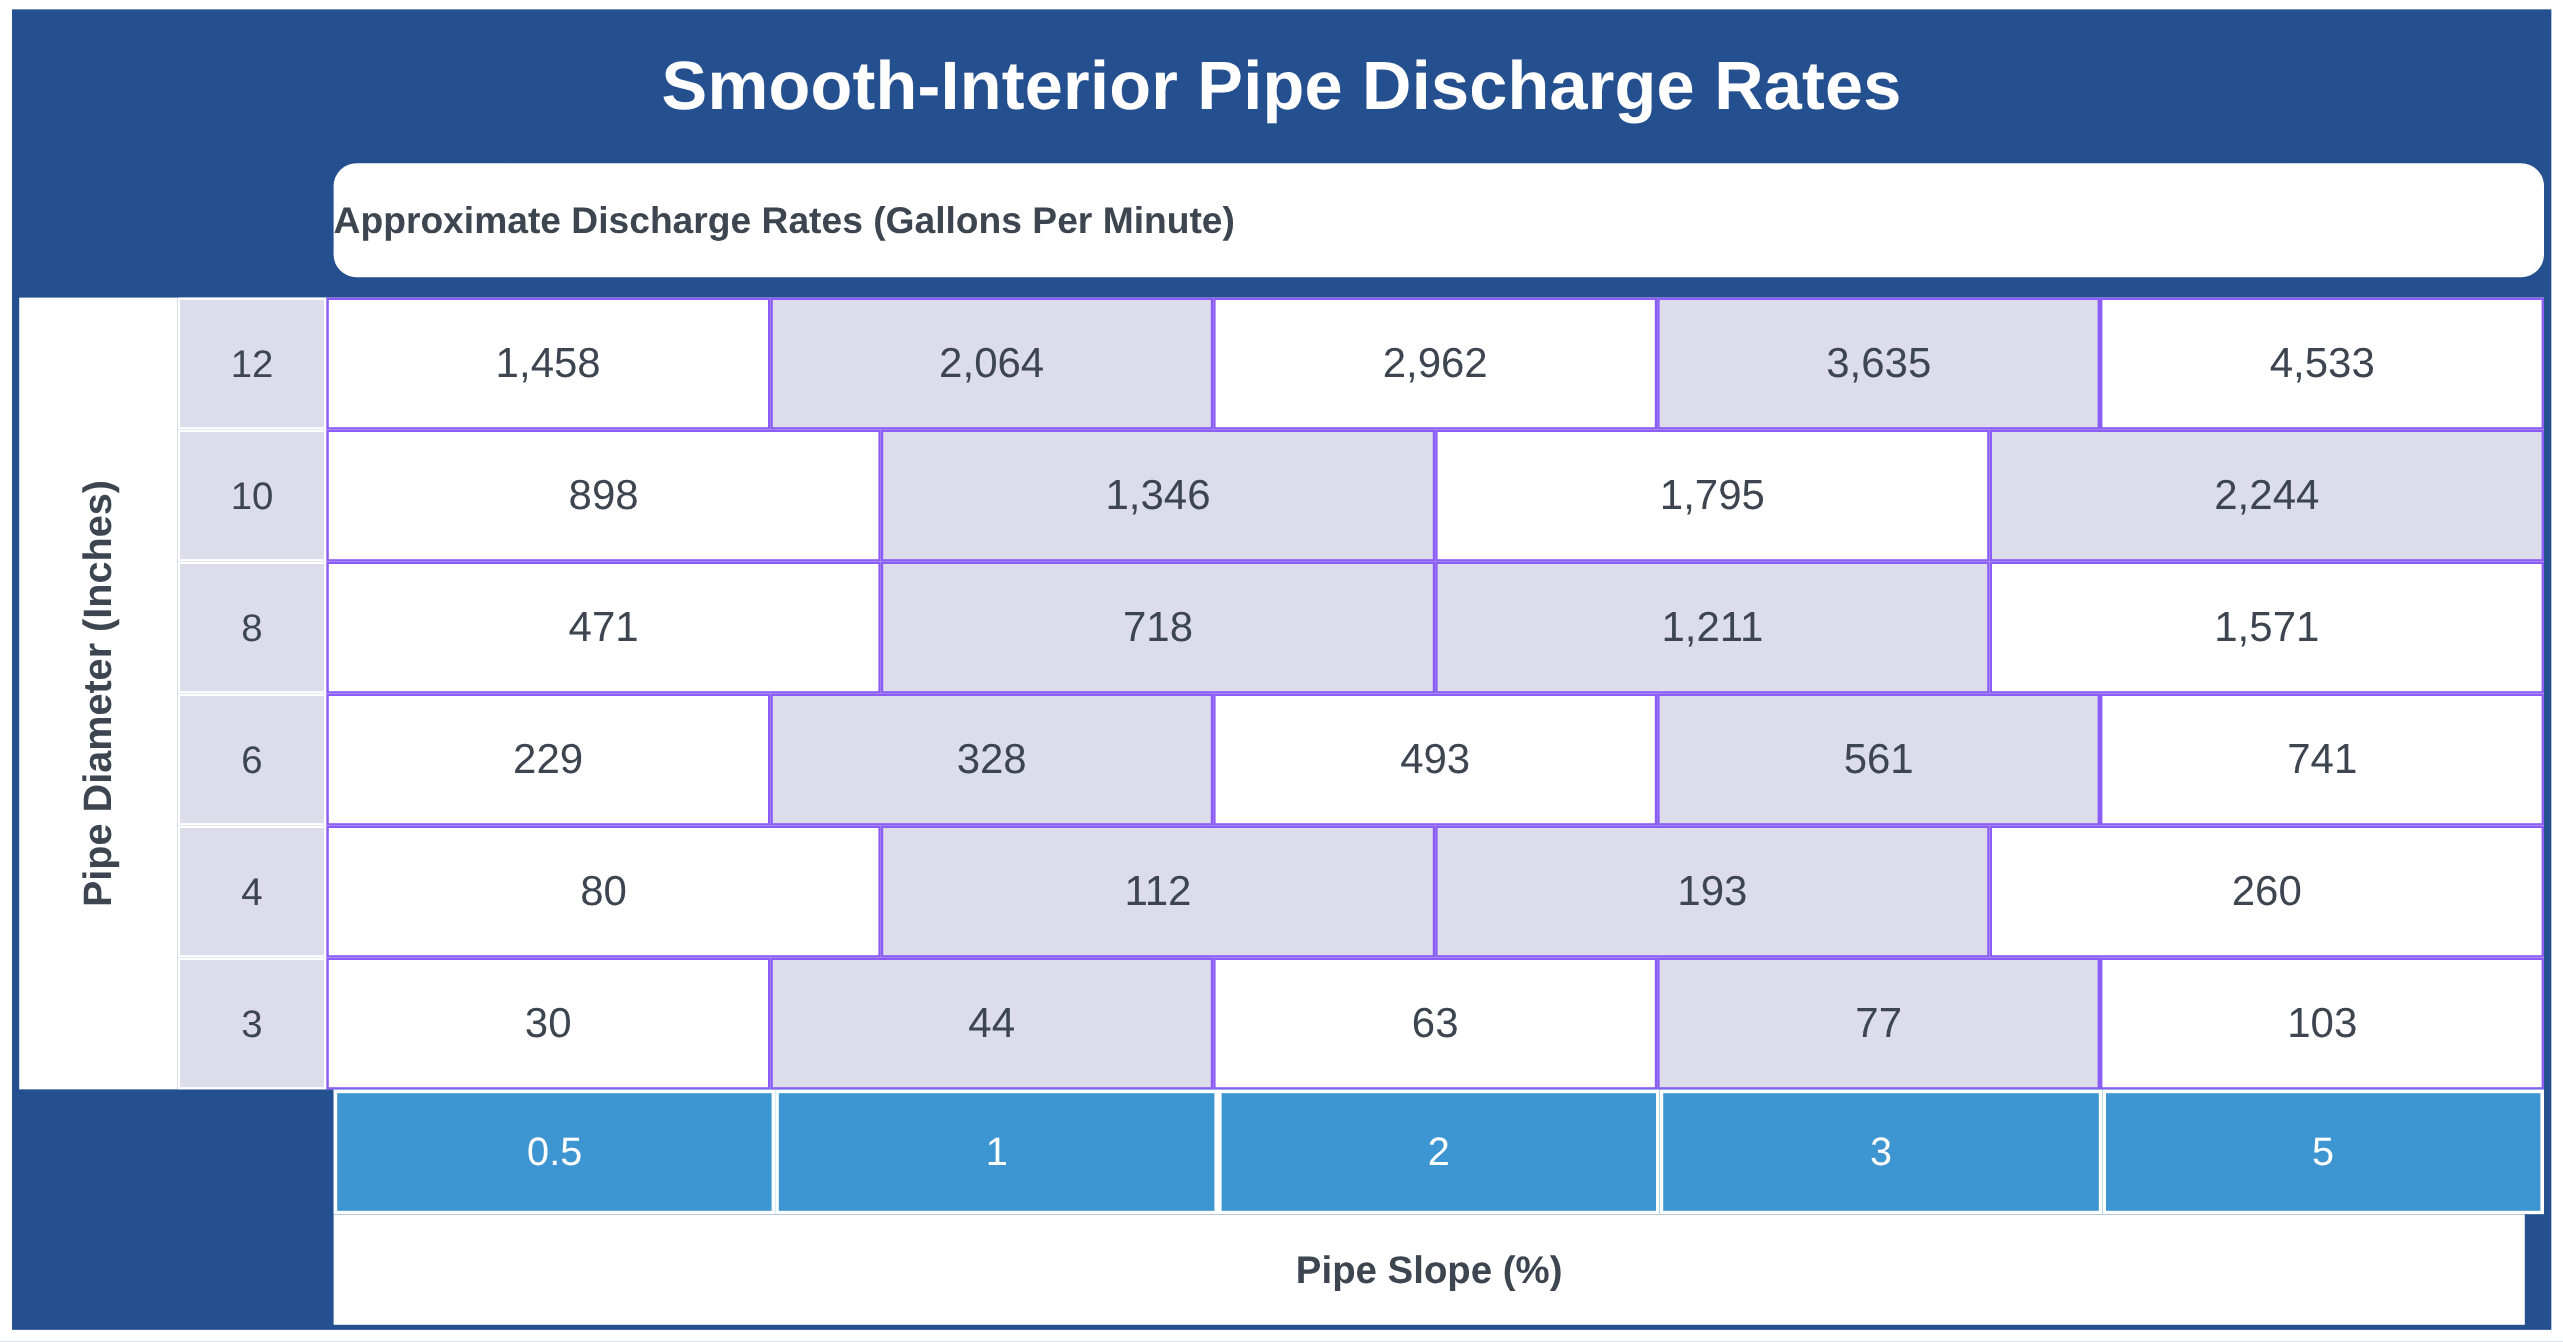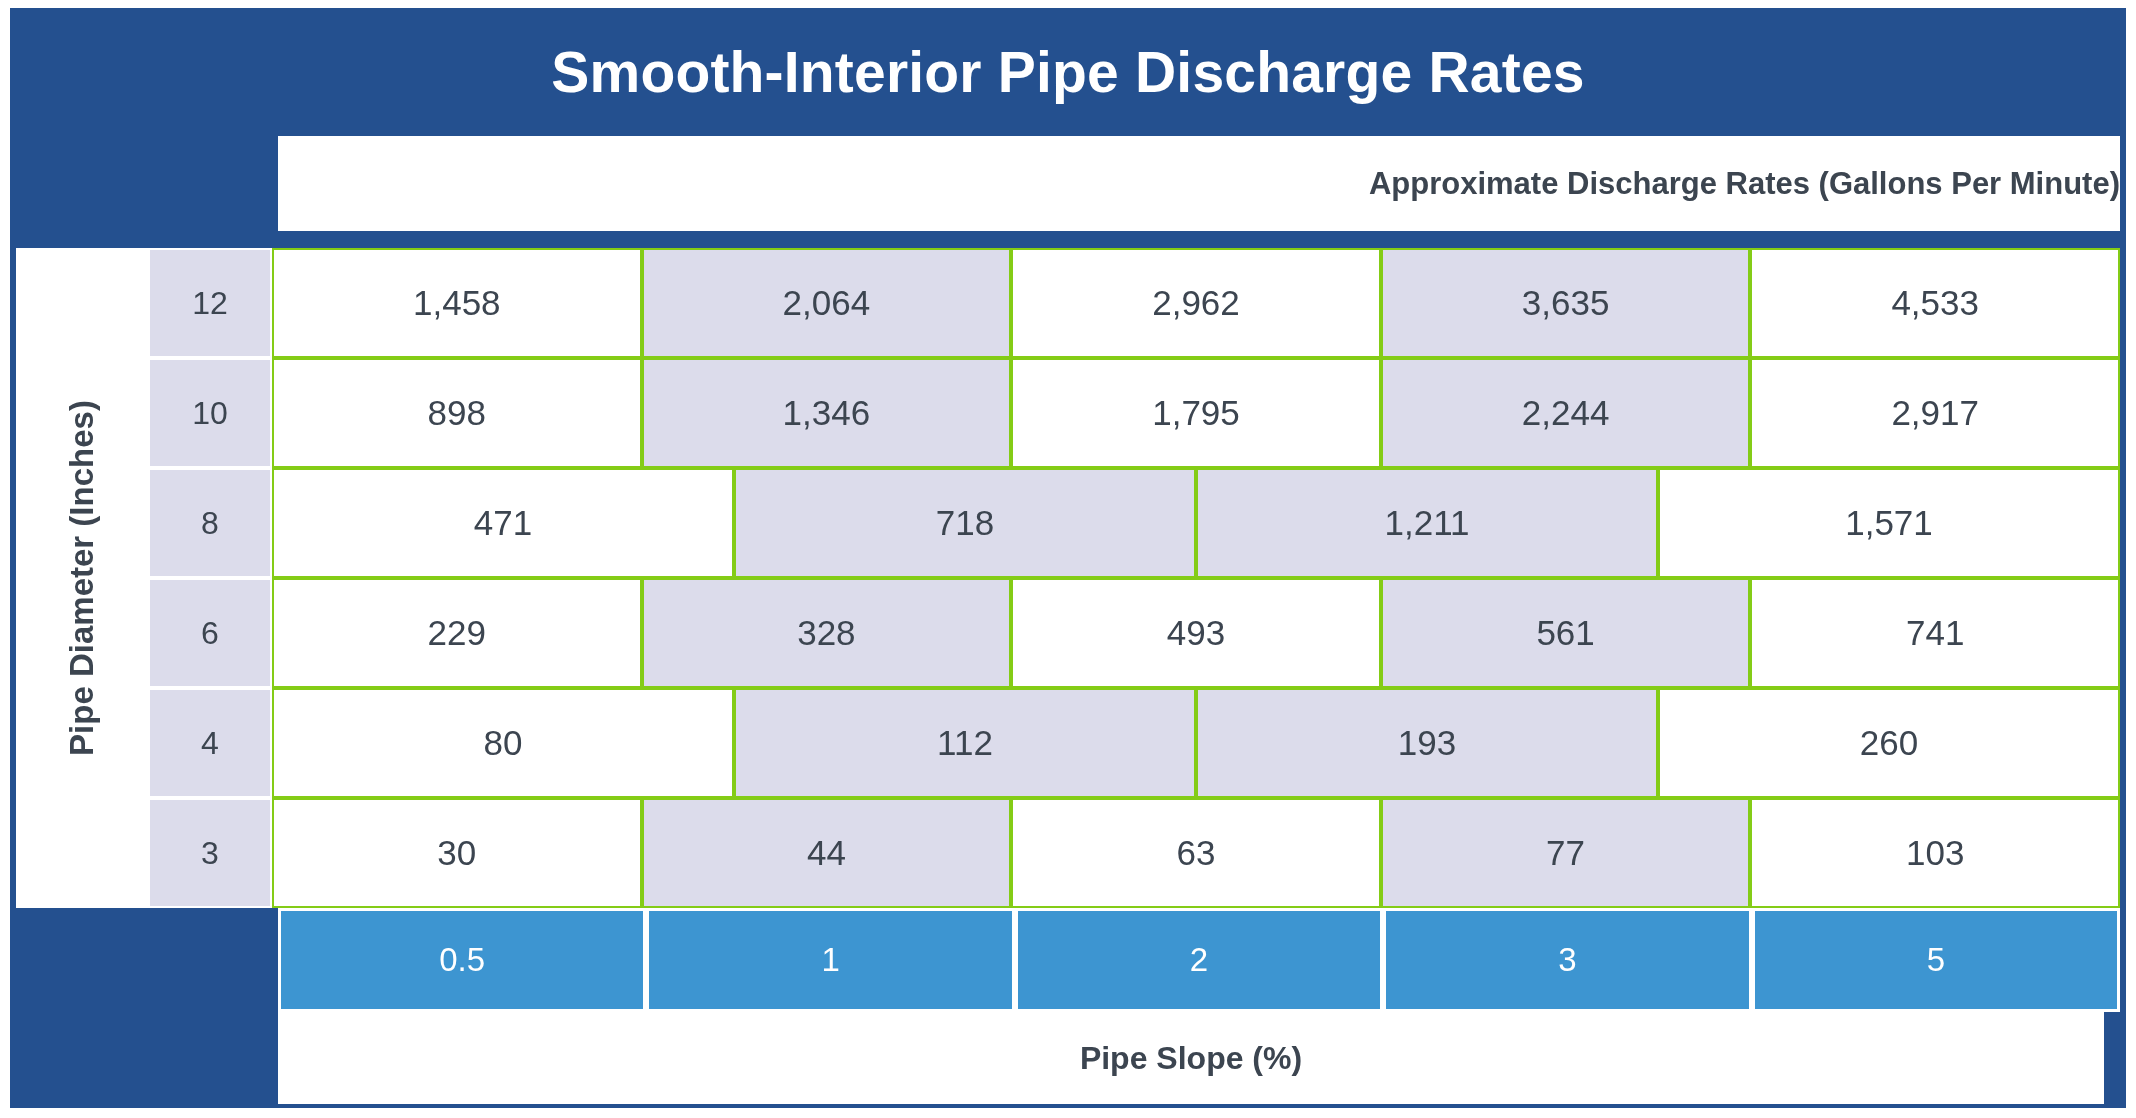--- a/index.html
+++ b/index.html
@@ -60,23 +60,24 @@
   .subhead-spacer {
     width: 268px;
     flex: none;
     background: #24508f;
   }
   .subhead-cell {
     flex: 1;
     background: #ffffff;
     display: flex;
     align-items: center;
-    justify-content: flex-end;
+    justify-content: flex-start;
     margin-right: 6px;
     margin-bottom: 17px;
+    border-radius: 19px;
   }
   .subhead-text {
     color: #3c4550;
     font-size: 31px;
     font-weight: bold;
   }
 
   
   .body-row {
     display: flex;
@@ -122,21 +123,21 @@
     border: 2px solid #ffffff;
     box-sizing: border-box;
     color: #3c4550;
     font-size: 32px;
   }
   .val-cell {
     flex: 1;
     display: flex;
     align-items: center;
     justify-content: center;
-    border: 2px solid #84cc16;
+    border: 2px solid #8b5cf6;
     box-sizing: border-box;
     color: #3c4550;
     font-size: 35px;
     background: #ffffff;
   }
   .val-cell.shaded {
     background: #dcdceb;
   }
 
   
@@ -225,21 +226,20 @@
           <div class="val-cell shaded">3,635</div>
           <div class="val-cell">4,533</div>
         </div>
 
         <div class="data-row">
           <div class="diam-cell">10</div>
           <div class="val-cell">898</div>
           <div class="val-cell shaded">1,346</div>
           <div class="val-cell">1,795</div>
           <div class="val-cell shaded">2,244</div>
-          <div class="val-cell">2,917</div>
         </div>
 
         <div class="data-row">
           <div class="diam-cell">8</div>
           <div class="val-cell">471</div>
           <div class="val-cell shaded">718</div>
           <div class="val-cell shaded">1,211</div>
           <div class="val-cell">1,571</div>
         </div>
 

